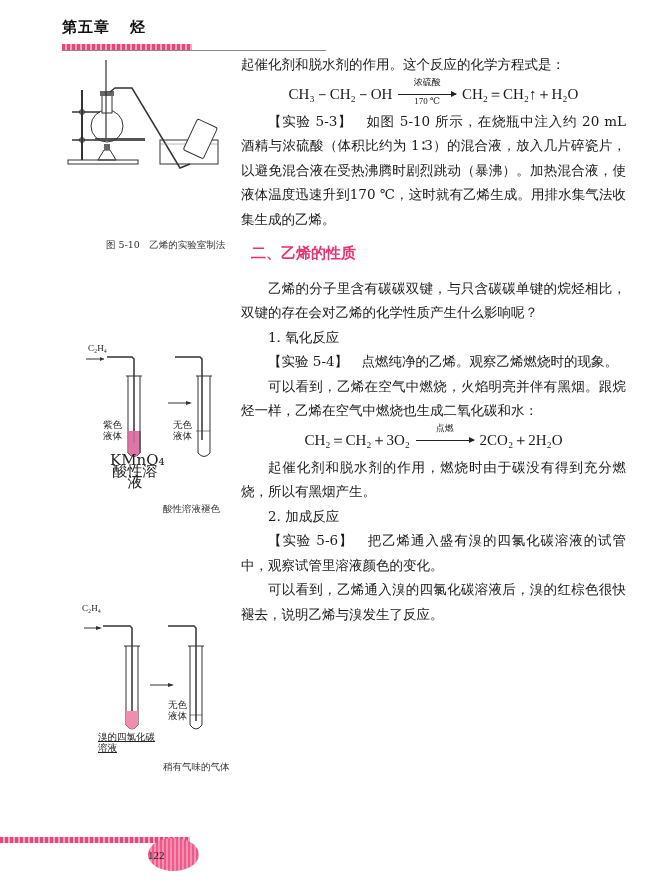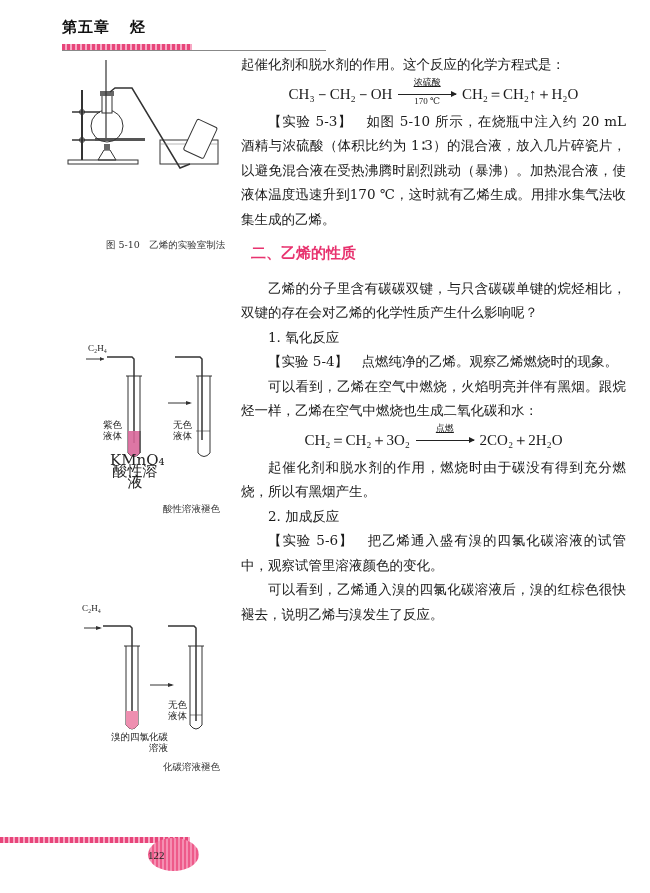--- a/index.html
+++ b/index.html
@@ -10,21 +10,21 @@
   .chapter-title .gap { display: inline-block; width: 20px; }
   .header-stripe { position: absolute; left: 62px; top: 44px; width: 130px; height: 6px;
     background: repeating-linear-gradient(90deg, #e8457a 0 3px, #f7a8c4 3px 5px); }
   .header-rule { position: absolute; left: 62px; top: 50px; width: 264px; height: 1px; background: #888; }
 
   .text-col { position: absolute; left: 241px; width: 385px; font-size: 13.5px; line-height: 24.5px; color: #1a1a1a; }
   .p { text-align: justify; }
   .indent { text-indent: 2em; }
   .eq { text-align: center; font-family: "Liberation Serif", "DejaVu Serif", serif; font-size: 15px; margin: 4px 0 2px 0; line-height: 26px; }
   .cond { display: inline-block; position: relative; width: 58px; height: 22px; vertical-align: middle; margin: 0 2px; }
-  .cond .top { position: absolute; top: -7px; left: 0; width: 100%; text-align: center; font-size: 9px; line-height: 10px; text-decoration: underline; }
+  .cond .top { position: absolute; top: -7px; left: 0; width: 100%; text-align: center; font-size: 9px; line-height: 10px; }
   .cond .bot { position: absolute; top: 12px; left: 0; width: 100%; text-align: center; font-size: 9px; line-height: 10px; }
   .cond .arrow { position: absolute; top: 10px; left: 0; width: 100%; height: 1px; background: #222; }
   .cond .arrow::after { content: ""; position: absolute; right: -1px; top: -3px; border-left: 6px solid #222; border-top: 3.5px solid transparent; border-bottom: 3.5px solid transparent; }
 
   .section-h { font-family: "DejaVu Sans", "Liberation Sans", sans-serif; color: #e8336f; font-weight: bold; font-size: 15px; margin: 10px 0 10px 10px; }
   .sub-h { text-indent: 2em; }
   .exp-tag { letter-spacing: 0; }
 
   .fig { position: absolute; }
   .fig-caption { position: absolute; font-size: 9.5px; color: #333; line-height: 22px; padding-left: 33px; }
@@ -161,25 +161,25 @@
     <polygon points="94,82 88,80 88,84" fill="#333"></polygon>
     <polyline points="88,23 114,23 116,25 116,118" fill="none" stroke="#333" stroke-width="1.5"></polyline>
     <path d="M110 43 L110 122 Q116 130 122 122 L122 43" fill="none" stroke="#333" stroke-width="1"></path>
     <line x1="108" y1="43" x2="124" y2="43" stroke="#333"></line>
     <line x1="110" y1="112" x2="122" y2="112" stroke="#333" stroke-width="0.6"></line>
   </svg>
   <div style="position:absolute; left:88px; top:96px; font-size:9.5px; line-height:11px;">
     <div>无色</div>
     <div>液体</div>
   </div>
-  <div style="position:absolute; left:18px; top:128px; font-size:9.5px; line-height:11px; text-align:right; width:70px;">
+  <div style="position:absolute; left:18px; top:128px; font-size:9.5px; line-height:11px; text-align:left; width:70px;text-decoration:underline;">
     <div>溴的四氯化碳</div>
     <div>溶液</div>
   </div>
 </div>
 <div class="fig-caption" style="left:88px; top:756px; line-height:22px;">
-  <div style="padding-left:42px;">化碳溶液褪色</div>
+  <div style="padding-left:42px;">稍有气味的气体</div>
 </div>
 
 <div class="footer-stripe"></div>
 <div class="page-oval">
   <span>122</span>
 </div>
 
 </body></html>

